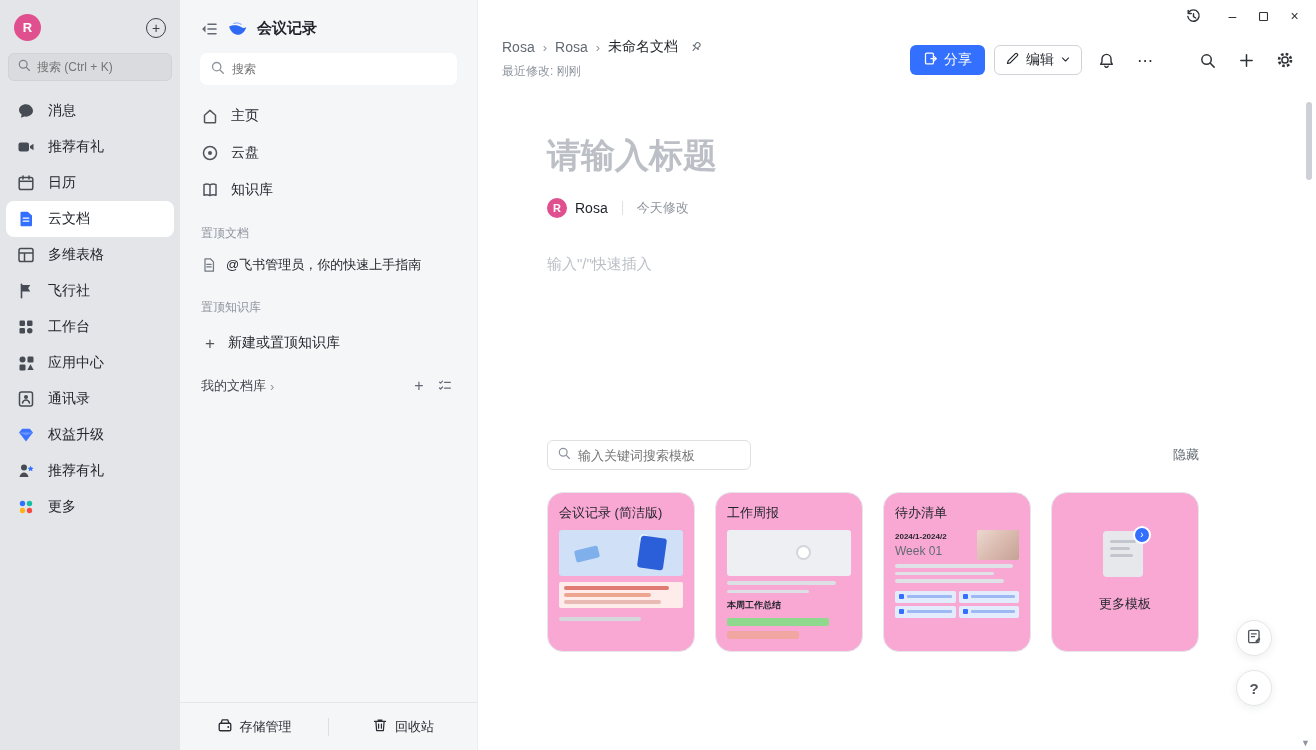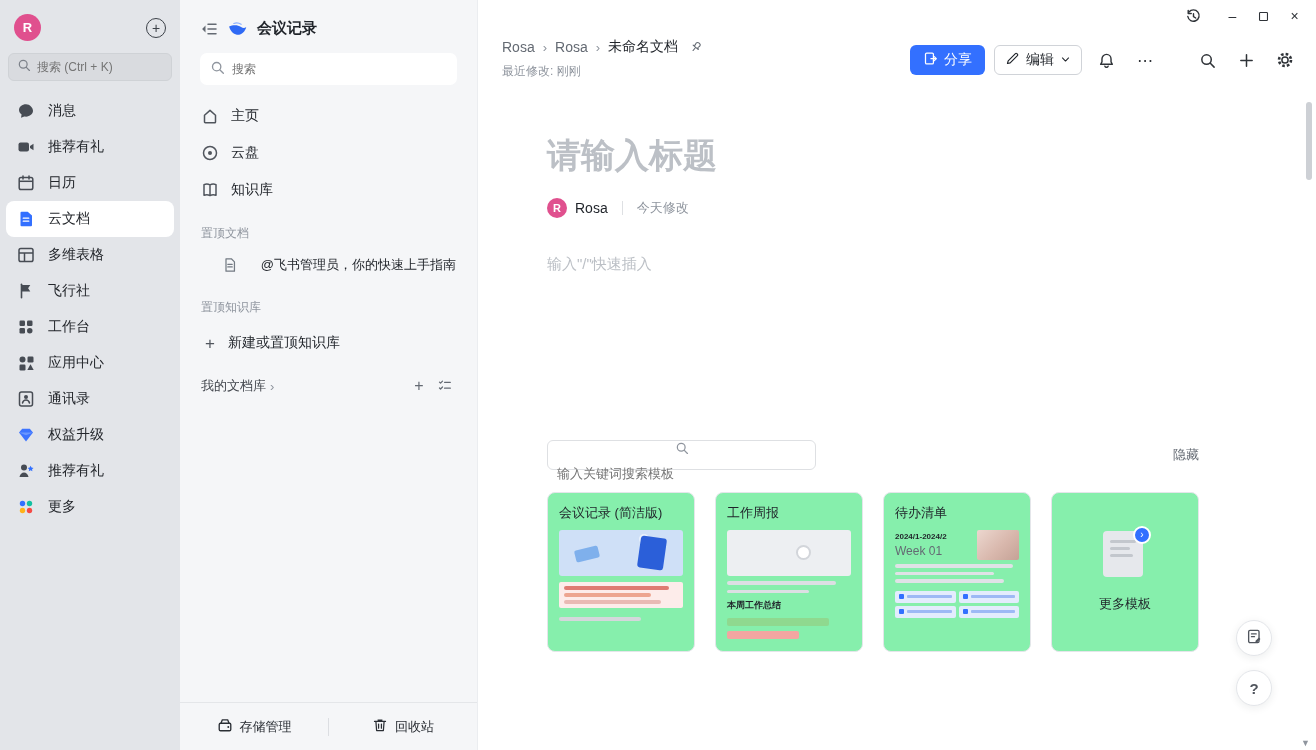--- a/index.html
+++ b/index.html
@@ -25,21 +25,21 @@
   .panel-head { display:flex; align-items:center; gap:9px; padding:18px 20px 10px; }
   .collapse-btn { color:#646a73; cursor:pointer; display:flex; }
   .logo { display:flex; }
   .panel-title { font-size:15px; font-weight:700; color:#1f2329; }
   .panel-search { margin:4px 20px 8px; height:32px; background:#fff; border-radius:7px; display:flex; align-items:center; gap:7px; padding:0 10px; color:#8f959e; }
   .panel-search input { border:none; outline:none; background:transparent; font-size:12px; color:#8f959e; width:100%; font-family:inherit; }
   .p-nav { padding:4px 12px 0; }
   .p-item { height:37px; display:flex; align-items:center; gap:12px; padding:0 9px; border-radius:6px; font-size:14px; color:#1f2329; cursor:pointer; }
   .p-item .ic { width:18px; height:18px; color:#50555d; display:flex; align-items:center; justify-content:center; }
   .p-section { margin:17px 21px 2px; font-size:12px; color:#8f959e; }
-  .p-doc { margin:4px 12px 0; height:34px; display:flex; align-items:center; gap:23px; padding:0 9px; border-radius:6px; font-size:13px; color:#1f2329; cursor:pointer;justify-content:flex-end; }
+  .p-doc { margin:4px 12px 0; height:34px; display:flex; align-items:center; gap:9px; padding:0 9px; border-radius:6px; font-size:13px; color:#1f2329; cursor:pointer; }
   .p-doc .ic { color:#737a83; display:flex; flex:none; }
   .p-doc span { white-space:nowrap; overflow:hidden; text-overflow:ellipsis; }
   .p-new { margin:8px 12px 0; height:34px; display:flex; align-items:center; gap:9px; padding:0 9px; font-size:14px; color:#1f2329; border-radius:6px; cursor:pointer; }
   .p-new .plus { color:#50555d; font-size:17px; width:18px; text-align:center; line-height:1; }
   .p-mydocs { margin:10px 12px 0; height:32px; display:flex; align-items:center; gap:4px; padding:0 9px; font-size:13px; color:#42464d; }
   .p-mydocs .chev { color:#8f959e; font-size:13px; }
   .p-mydocs .grow { flex:1; }
   .p-mydocs .mini { width:22px; height:22px; display:flex; align-items:center; justify-content:center; color:#646a73; cursor:pointer; border-radius:4px; }
   .p-mydocs .mini.plus { font-size:16px; }
   .p-spacer { flex:1; }
@@ -71,25 +71,25 @@
   .doc-title { margin-top:37px; font-size:34px; font-weight:700; color:#bcc0c6; cursor:text; }
   .author-row { margin-top:19px; display:flex; align-items:center; }
   .author-avatar { width:20px; height:20px; border-radius:50%; background:#e0508e; color:#fff; font-size:11px; font-weight:700; display:flex; align-items:center; justify-content:center; }
   .author-name { margin-left:8px; font-size:14px; color:#1f2329; }
   .author-div { width:1px; height:14px; background:#dee0e3; margin:0 14px; }
   .author-mod { font-size:13px; color:#8f959e; }
   .body-placeholder { margin-top:37px; font-size:15px; color:#bcc0c6; cursor:text; }
 
   .tpl { width:652px; margin-top:166px; }
   .tpl-bar { display:flex; align-items:center; justify-content:space-between; }
-  .tpl-search { width:269px; height:30px; border:1px solid #dee0e3; border-radius:6px; background:#fff; display:flex; align-items:center; gap:7px; padding:0 9px; color:#8f959e;flex-direction:column; }
+  .tpl-search { width:204px; height:30px; border:1px solid #dee0e3; border-radius:6px; background:#fff; display:flex; align-items:center; gap:7px; padding:0 9px; color:#8f959e; }
   .tpl-search input { border:none; outline:none; font-size:13px; color:#8f959e; width:100%; background:transparent; font-family:inherit; }
   .tpl-hide { font-size:13px; color:#646a73; cursor:pointer; }
   .cards { margin-top:22px; display:flex; gap:20px; }
-  .card { width:148px; height:160px; background:#86efac; border:1px solid #e4e6ea; border-radius:8px; padding:11px; cursor:pointer; position:relative; overflow:hidden; flex:none; }
+  .card { width:148px; height:160px; background:#f9a8d4; border:1px solid #e4e6ea; border-radius:16px; padding:11px; cursor:pointer; position:relative; overflow:hidden; flex:none; }
   .card-title { font-size:13px; color:#1f2329; white-space:nowrap; }
 
   .c1-img { margin-top:8px; height:46px; border-radius:3px; background:#cfe0f7; position:relative; overflow:hidden; }
   .c1-s1 { position:absolute; right:18px; top:7px; width:26px; height:32px; background:#2b5fd9; border-radius:3px; transform:rotate(8deg); }
   .c1-s2 { position:absolute; left:16px; top:18px; width:24px; height:12px; background:#7fb0ec; border-radius:2px; transform:rotate(-14deg); }
   .c1-s3 { position:absolute; right:34px; top:4px; width:10px; height:10px; border-radius:50%; background:#eaf2fc; }
   .c1-lines { margin-top:6px; background:#fdecea; border-radius:2px; padding:4px 5px; display:flex; flex-direction:column; gap:3px; }
   .c1-line { height:4px; border-radius:2px; }
   .c1-l1 { width:92%; background:#df7b72; }
   .c1-l2 { width:76%; background:#eda590; }

